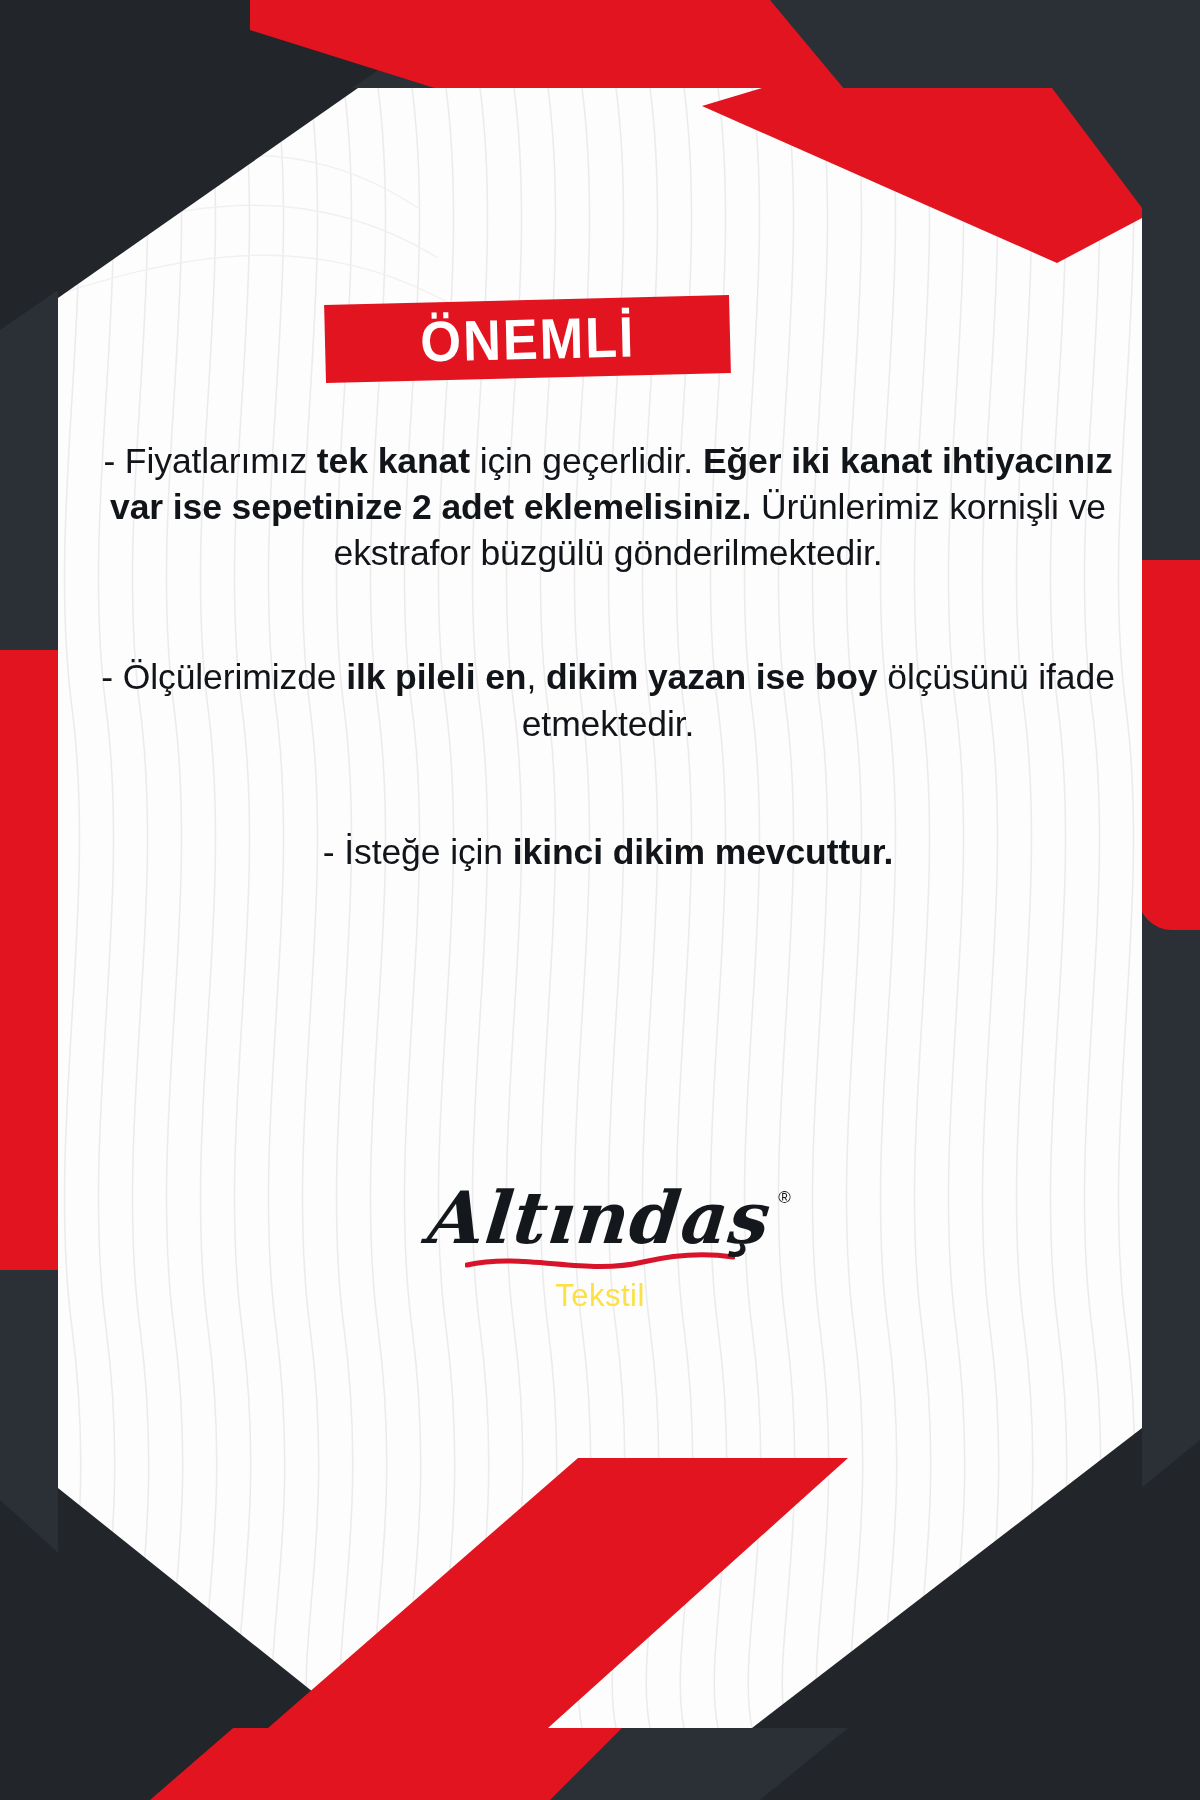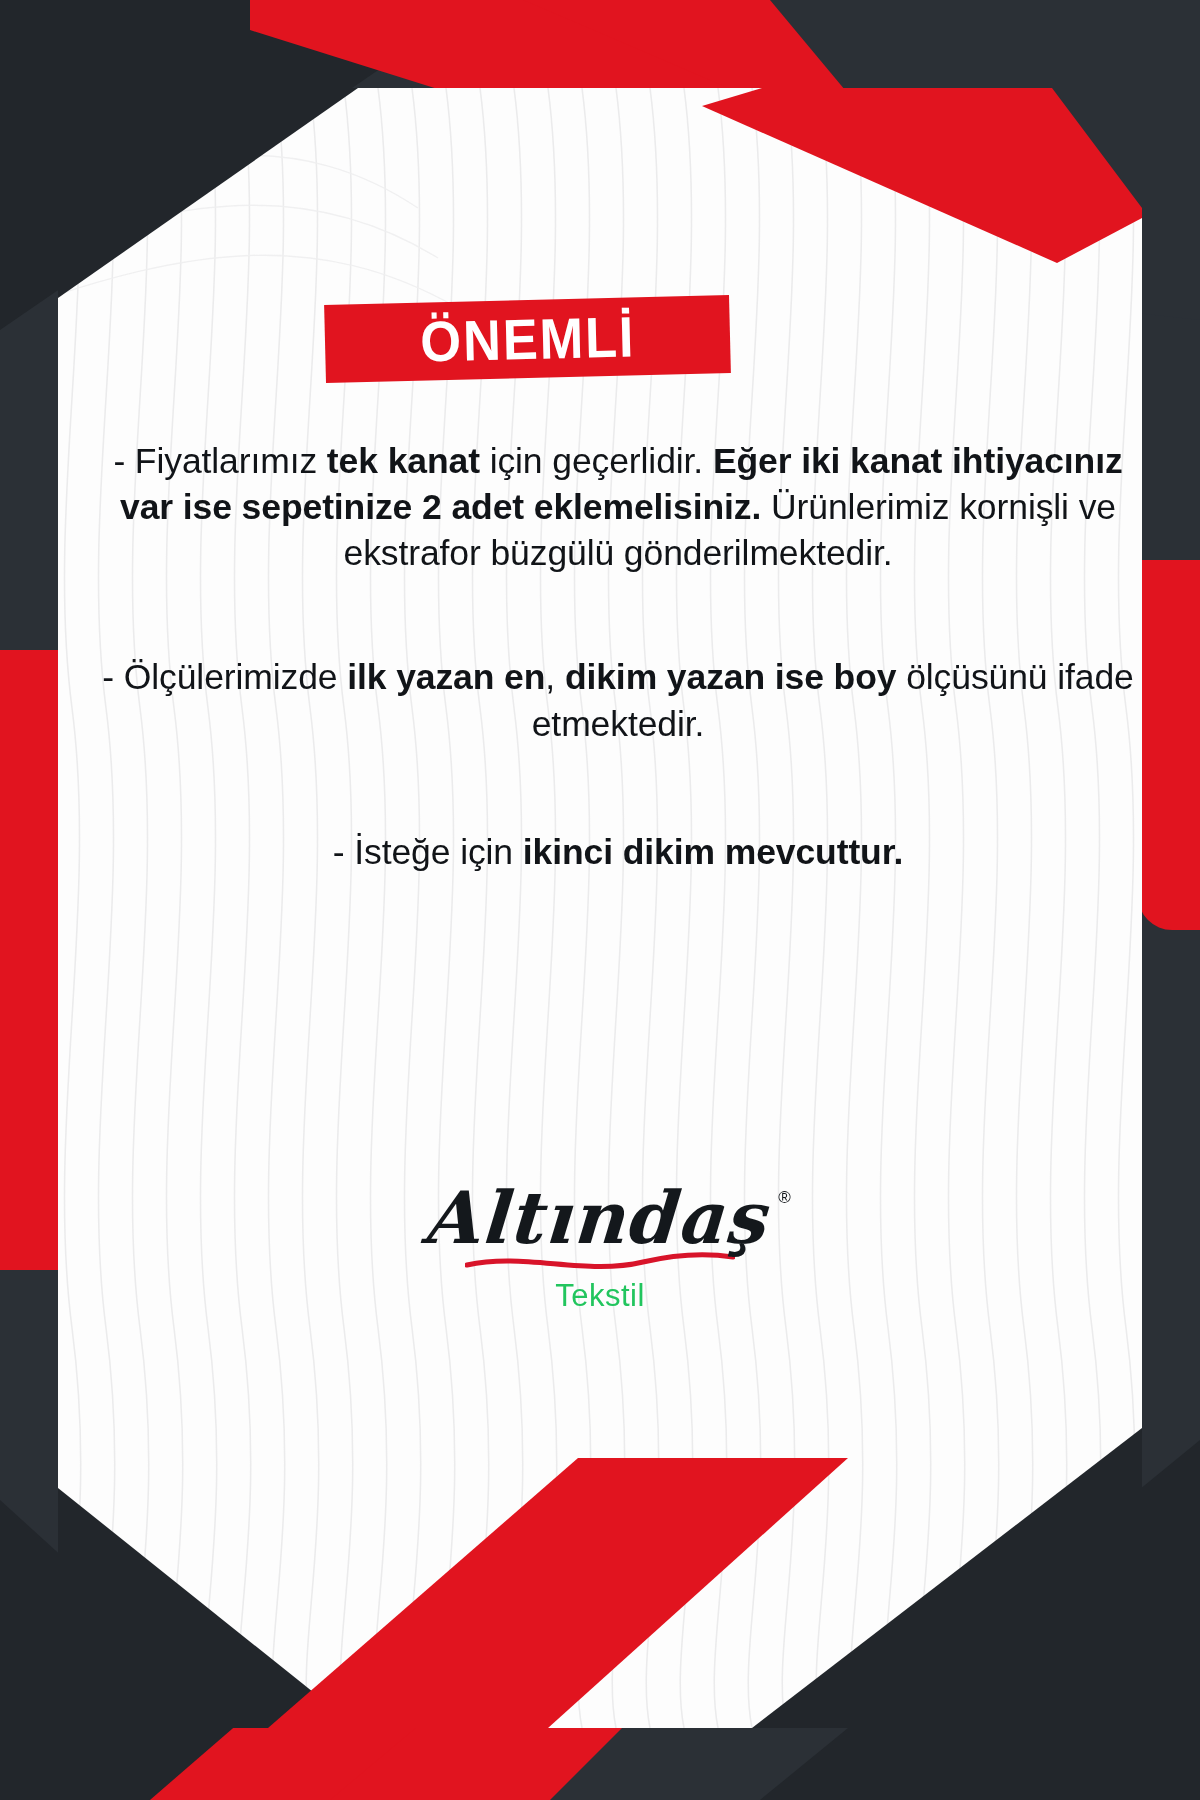--- a/index.html
+++ b/index.html
@@ -137,21 +137,21 @@
     font-weight:700;
     font-size:57px;
     letter-spacing:2px;
     line-height:1;
     transform:scaleX(.92);
   }
 
   
   .copy{
     position:absolute;
-    left:96px;top:438px;width:1044px;
+    left:86px;top:438px;width:1044px;
     text-align:center;
     color:#111418;
   }
   .para{
     font-size:35.5px;
     line-height:1.30;
     margin:0 0 52px 0;
     font-weight:300;
     letter-spacing:-0.1px;
   }
@@ -180,21 +180,21 @@
   .logo-reg{
     position:absolute;right:-20px;top:6px;
     font-size:17px;font-family:"Liberation Sans",sans-serif;
     color:#14181c;
   }
   .logo-swoosh{
     display:block;margin:-4px auto 0;width:270px;height:22px;
   }
   .logo-sub{
     font-family:"Liberation Sans", sans-serif;
-    font-size:31px;font-weight:400;color:#22c55e;
+    font-size:31px;font-weight:400;color:#fde047;
     letter-spacing:.5px;margin-top:6px;
   }
 </style>
 </head>
 <body>
 
 <div id="poster">
 
   <div class="dark-base"></div>
 
@@ -268,21 +268,21 @@
     <div class="card-cut-b-red"></div>
     <div class="card-cut-br"></div>
   </div>
 
   <div class="banner">
     <span class="banner-text">ÖNEMLİ</span>
   </div>
 
   <div class="copy">
     <p class="para p1"><span>- Fiyatlarımız </span><b>tek kanat</b><span> için geçerlidir. </span><b>Eğer iki kanat ihtiyacınız var ise sepetinize 2 adet eklemelisiniz.</b><span> Ürünlerimiz kornişli ve ekstrafor büzgülü gönderilmektedir.</span></p>
-    <p class="para p3"><span>- Ölçülerimizde </span><b>ilk yazan en</b><span>, </span><b>dikim yazan ise boy</b><span> ölçüsünü ifade etmektedir.</span></p>
+    <p class="para p3"><span>- Ölçülerimizde </span><b>ilk pileli en</b><span>, </span><b>dikim yazan ise boy</b><span> ölçüsünü ifade etmektedir.</span></p>
     <p class="para p4"><span>- İsteğe için </span><b>ikinci dikim mevcuttur.</b></p>
   </div>
 
   <div class="logo">
     <span class="logo-mark">
       <span class="logo-word">Altındaş</span>
       <span class="logo-reg">®</span>
     </span>
     <svg class="logo-swoosh" viewBox="0 0 270 22" aria-hidden="true">
       <path d="M2,15 C 60,2 120,26 178,12 C 212,4 242,3 268,7" fill="none" stroke="#d8142a" stroke-width="5" stroke-linecap="round"></path>

